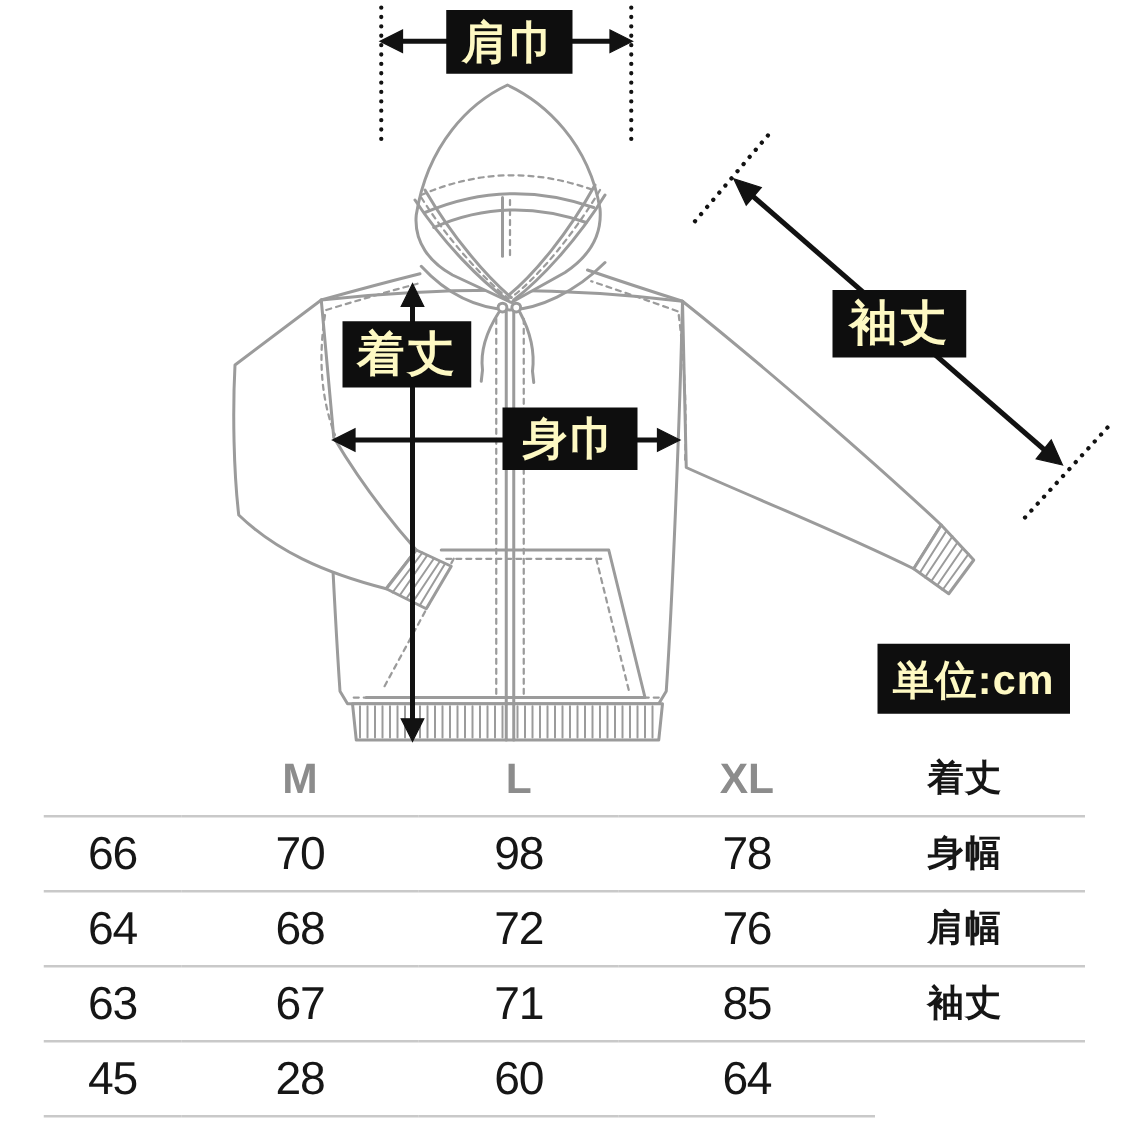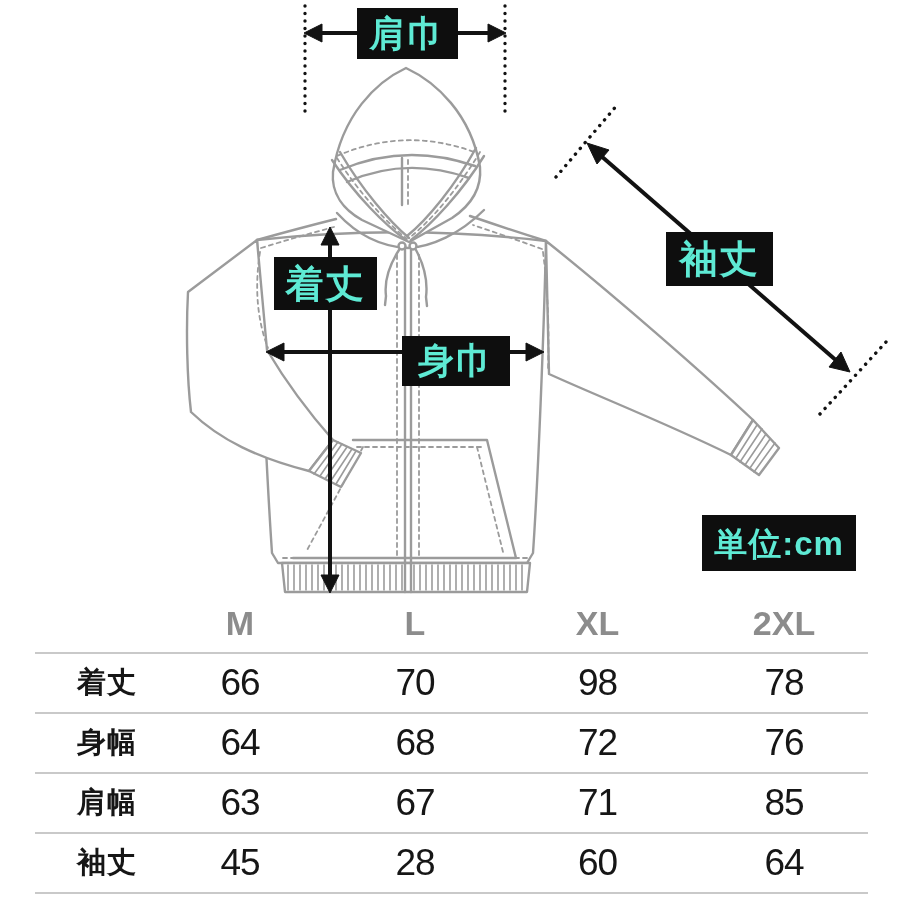--- a/index.html
+++ b/index.html
@@ -5,26 +5,26 @@
   html,body{margin:0;padding:0;background:#ffffff;}
   #canvas{
     position:relative;width:900px;height:900px;background:#ffffff;overflow:hidden;
     font-family:"Liberation Sans","DejaVu Sans",sans-serif;
   }
   
   #diagram{position:absolute;left:0;top:0;width:900px;height:600px;}
   #hoodie-svg{position:absolute;left:0;top:0;}
   .meas-label{
     position:absolute;display:flex;align-items:center;justify-content:center;
-    background:#0e0e0e;color:#5eead4;font-weight:bold;letter-spacing:2px;
+    background:#0e0e0e;color:#fef9c3;font-weight:bold;letter-spacing:2px;
     line-height:1;white-space:nowrap;
   }
   #label-shoulder-width{left:357px;top:8px;width:101px;height:51px;font-size:36px;}
   #label-garment-length{left:274px;top:257px;width:103px;height:53px;font-size:38px;}
-  #label-body-width{left:402px;top:326px;width:108px;height:50px;font-size:36px;margin-top:10px;}
+  #label-body-width{left:402px;top:326px;width:108px;height:50px;font-size:36px;}
   #label-sleeve-length{left:666px;top:232px;width:107px;height:54px;font-size:38px;}
   #label-unit{left:702px;top:499px;width:154px;height:56px;font-size:33px;letter-spacing:1px;margin-top:16px;}
   
   #size-table{
     position:absolute;left:35px;top:594px;width:833px;
     display:grid;grid-template-columns:110px 190px 160px 205px 168px;
     grid-auto-rows:60px;
   }
   #size-table .cell{
     display:flex;align-items:center;justify-content:center;
@@ -132,21 +132,20 @@
     <div class="meas-label" id="label-sleeve-length">袖丈</div>
     <div class="meas-label" id="label-unit">単位:cm</div>
   </div>
 
   <div id="size-table">
 
     <div class="cell hcell"></div>
     <div class="cell hcell">M</div>
     <div class="cell hcell">L</div>
     <div class="cell hcell">XL</div>
-    <div class="cell hcell">2XL</div>
 
     <div class="cell rlabel">着丈</div>
     <div class="cell val">66</div>
     <div class="cell val">70</div>
     <div class="cell val">98</div>
     <div class="cell val">78</div>
 
     <div class="cell rlabel">身幅</div>
     <div class="cell val">64</div>
     <div class="cell val">68</div>

